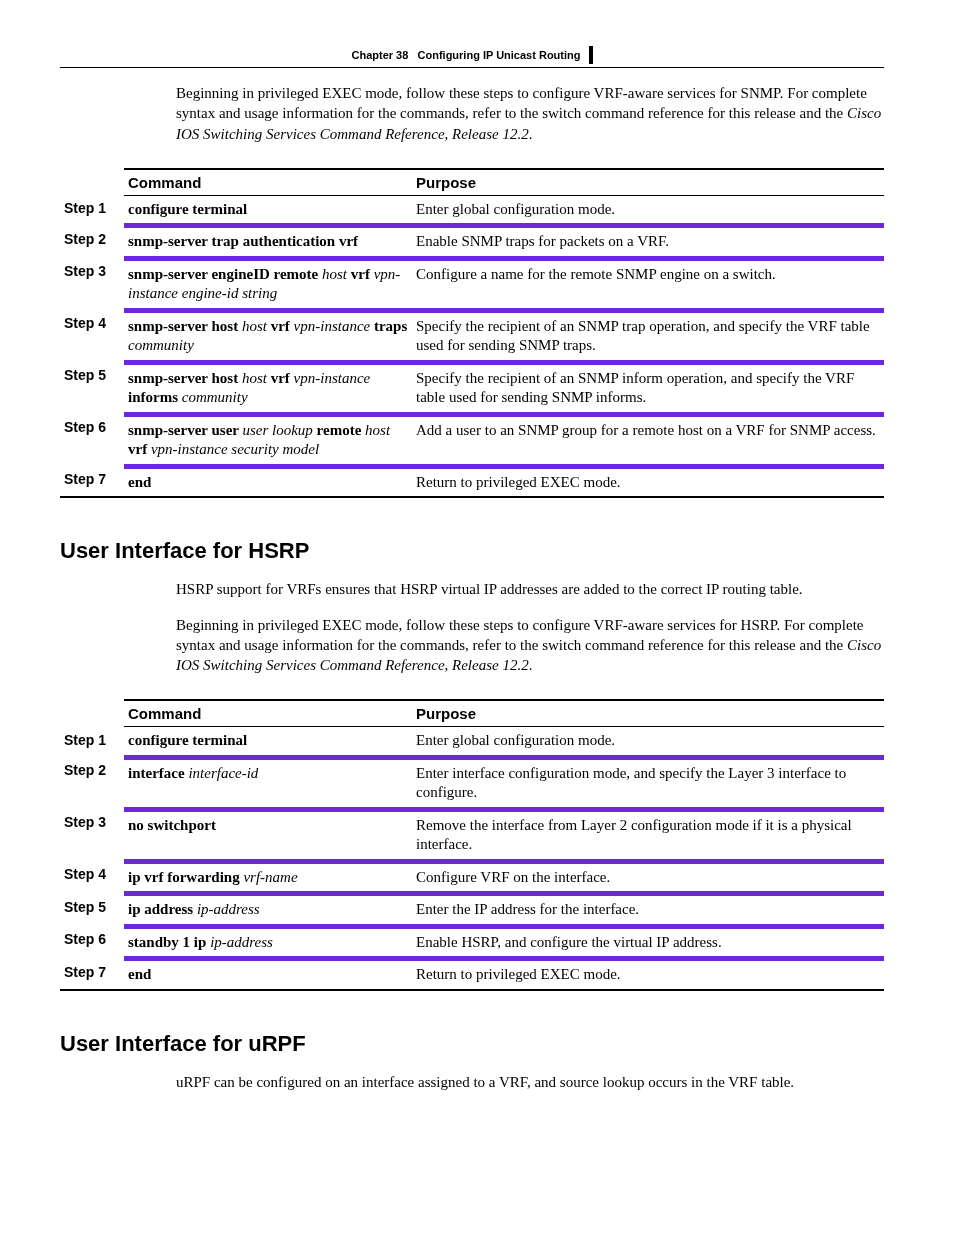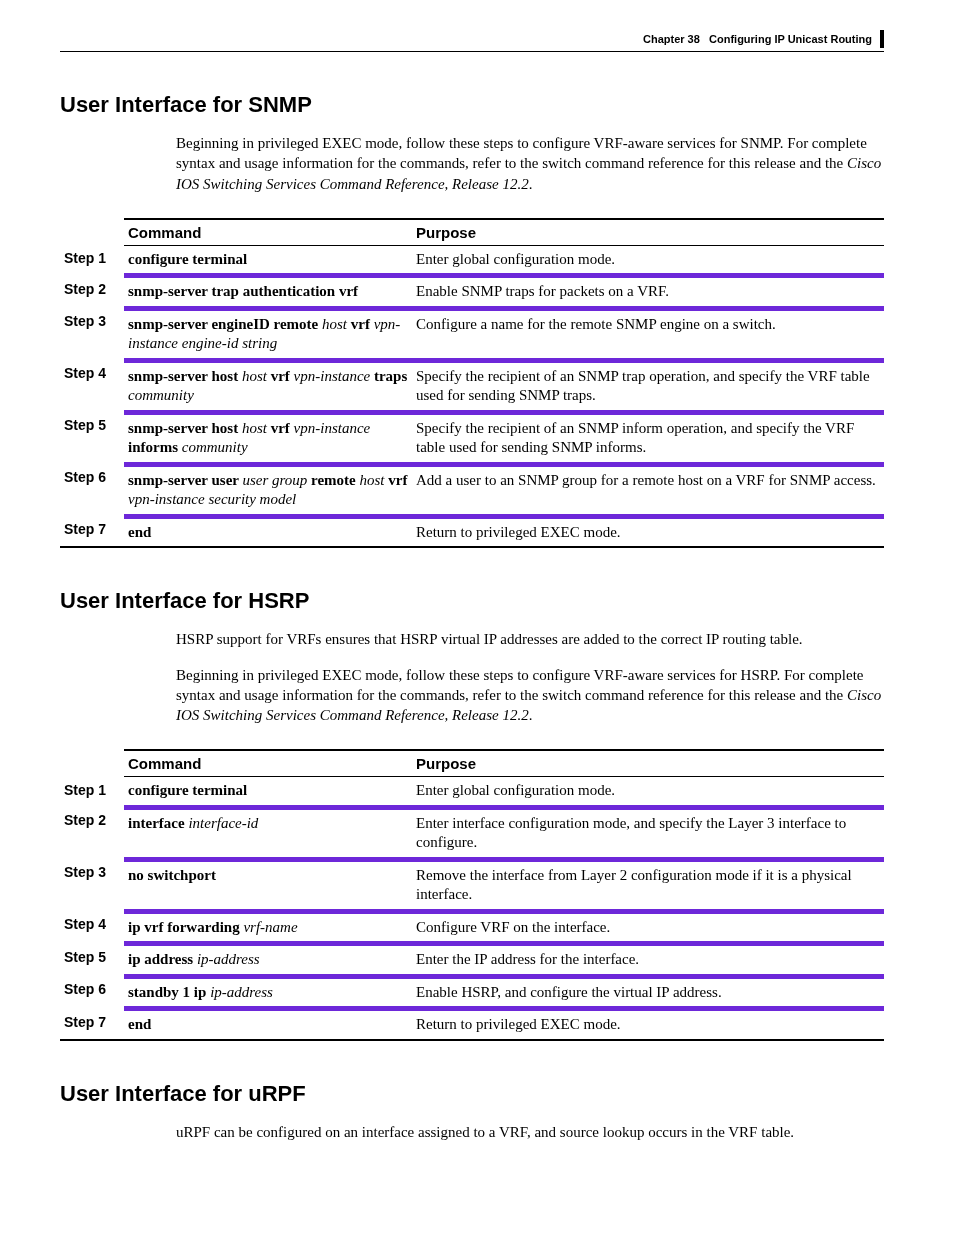--- a/index.html
+++ b/index.html
@@ -27,26 +27,27 @@
     background: #000;
     display: inline-block;
   }
   .chapter-label { white-space: nowrap; }
   .header-wrap {
     position: relative;
     margin-bottom: 4px;
   }
   .header-row {
     display: flex;
-    justify-content: flex-end;
+    justify-content: center;
     align-items: flex-end;
     font-family: Arial, Helvetica, sans-serif;
     font-size: 11px;
     font-weight: bold;
     padding-bottom: 3px;
+    margin-top: 16px;
   }
   .header-left-group { display:flex; align-items:center; gap:8px; }
   .header-right-group { display:flex; align-items:center; gap:8px; }
   .hr-line { border-top:1px solid #000; margin-bottom:2px;}
   h2.section {
     font-family: Arial, Helvetica, sans-serif;
     font-weight: bold;
     font-size: 22px;
     margin: 40px 0 12px 0;
   }
@@ -106,21 +107,20 @@
     <div class="header-row">
       <span></span>
       <span class="header-right-group">
         <span class="chapter-label"><span>Chapter 38</span>&nbsp;&nbsp;&nbsp;<span>Configuring IP Unicast Routing</span></span>
         <span class="header-bar-right"></span>
       </span>
     </div>
     <div class="hr-line"></div>
   </div>
 
-  <h2 class="section">User Interface for SNMP</h2>
   <p class="body-text">
     <span>Beginning in privileged EXEC mode, follow these steps to configure VRF-aware services for SNMP. For complete syntax and usage information for the commands, refer to the switch command reference for this release and the </span><span class="italic">Cisco IOS Switching Services Command Reference, Release 12.2</span><span>.</span>
   </p>
 
   <table class="cmd">
     <thead>
       <tr>
         <th class="step-head"></th>
         <th>Command</th>
         <th>Purpose</th>
@@ -147,21 +147,21 @@
           <td class="cmd-col"><span class="bold">snmp-server host </span><span class="italic">host</span><span class="bold"> vrf </span><span class="italic">vpn-instance</span><span class="bold"> traps </span><span class="italic">community</span></td>
           <td>Specify the recipient of an SNMP trap operation, and specify the VRF table used for sending SNMP traps.</td>
         </tr>
         <tr>
           <td class="step">Step 5</td>
           <td class="cmd-col"><span class="bold">snmp-server host </span><span class="italic">host</span><span class="bold"> vrf </span><span class="italic">vpn-instance</span><span class="bold"> informs </span><span class="italic">community</span></td>
           <td>Specify the recipient of an SNMP inform operation, and specify the VRF table used for sending SNMP informs.</td>
         </tr>
         <tr>
           <td class="step">Step 6</td>
-          <td class="cmd-col"><span class="bold">snmp-server user </span><span class="italic">user group</span><span class="bold"> remote </span><span class="italic">host</span><span class="bold"> vrf </span><span class="italic">vpn-instance security model</span></td>
+          <td class="cmd-col"><span class="bold">snmp-server user </span><span class="italic">user lookup</span><span class="bold"> remote </span><span class="italic">host</span><span class="bold"> vrf </span><span class="italic">vpn-instance security model</span></td>
           <td>Add a user to an SNMP group for a remote host on a VRF for SNMP access.</td>
         </tr>
         <tr>
           <td class="step">Step 7</td>
           <td class="cmd-col"><span class="bold">end</span></td>
           <td>Return to privileged EXEC mode.</td>
         </tr>
       </tbody>
   </table>
 

